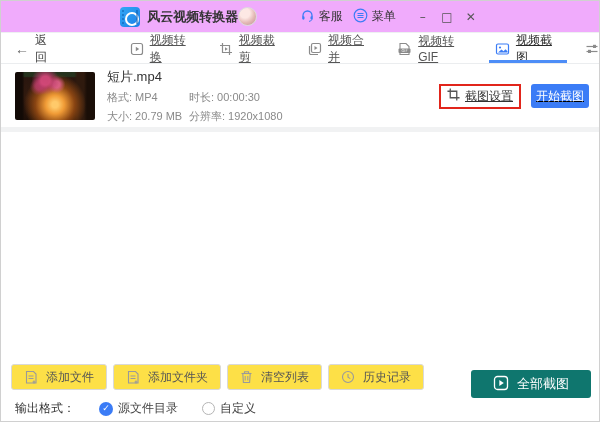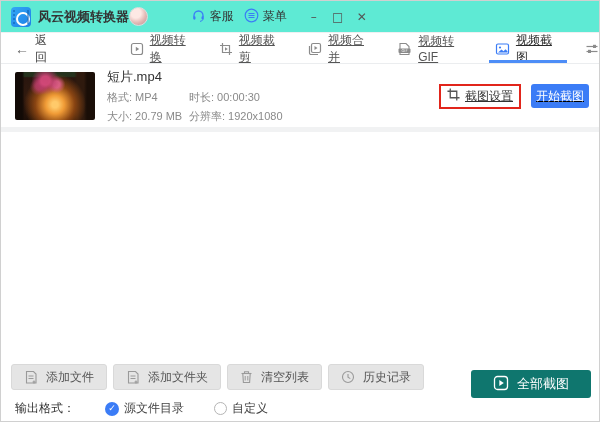--- a/index.html
+++ b/index.html
@@ -1,20 +1,20 @@
 <!DOCTYPE html>
 <html><head>
 <meta charset="utf-8">
 <style>
   * { margin:0; padding:0; box-sizing:border-box; }
   html,body { width:600px; height:422px; font-family:"Liberation Sans","DejaVu Sans",sans-serif; background:#fff; }
   .window { position:relative; width:600px; height:422px; background:#fff; border:1px solid #d0d0d0; overflow:hidden; }
 
   
-  .titlebar { position:absolute; top:0; left:0; right:0; height:32px; background:#5eead4; border-bottom:1px solid #eef0f2; display:flex; align-items:center; justify-content:flex-start; padding:0 8px 0 10px; }
+  .titlebar { position:absolute; top:0; left:0; right:0; height:32px; background:#f0abfc; border-bottom:1px solid #eef0f2; display:flex; align-items:center; justify-content:center; padding:0 8px 0 10px; }
   .title-left { display:flex; align-items:center; gap:7px; }
   .app-icon { width:20px; height:20px; border-radius:4px; background:linear-gradient(135deg,#33a8f5,#1c7fe8); position:relative; flex:0 0 auto; }
   .app-icon::before { content:""; position:absolute; left:5px; top:5px; width:10px; height:10px; border:2.5px solid #fff; border-radius:50%; }
   .app-icon::after { content:""; position:absolute; left:2px; top:3px; width:2px; height:14px; background:repeating-linear-gradient(#0e5fb0 0 2px, transparent 2px 4px); box-shadow:14px 0 0 #0e5fb0; opacity:.55; }
   .app-title { font-size:13px; font-weight:bold; color:#333; }
   .title-right { display:flex; align-items:center; gap:10px; }
   .avatar { width:19px; height:19px; border-radius:50%; background:radial-gradient(circle at 35% 30%, #fde8e4 0 30%, #e3b8b4 60%, #b98e92 100%); border:1px solid #ddd; }
   .user-link { font-size:12px; color:#444; text-decoration:underline; max-width:30px; white-space:nowrap; overflow:hidden; cursor:pointer;margin-top:48px; }
   .tb-item { display:flex; align-items:center; gap:4px; font-size:12px; color:#333; cursor:pointer; }
   .win-controls { display:flex; align-items:center; gap:2px; margin-left:6px; }
@@ -48,24 +48,24 @@
   .settings-annot { border:2px solid #e1251b; padding:2px 6px; display:flex; align-items:center; }
   .settings-link { display:flex; align-items:center; gap:5px; cursor:pointer; }
   .settings-link span { font-size:12px; color:#333; text-decoration:underline; }
   .btn-primary-sm { background:#3b7cf6; color:#fff; font-size:12px; border:none; border-radius:3px; height:24px; padding:0 5px; cursor:pointer; }
 
   
   .list-empty { position:absolute; top:136px; left:0; right:0; bottom:64px; background:#fff; }
 
   
   .toolbar { position:absolute; left:10px; top:363px; display:flex; gap:6px; }
-  .btn-outline { display:flex; align-items:center; gap:8px; height:26px; padding:0 12px; background:#e5e5e5; border:1px solid #d9d9d9; border-radius:3px; font-size:12px; color:#555; cursor:pointer; }
+  .btn-outline { display:flex; align-items:center; gap:8px; height:26px; padding:0 12px; background:#fde047; border:1px solid #d9d9d9; border-radius:3px; font-size:12px; color:#555; cursor:pointer; }
   .btn-outline svg { display:block; }
   .btn-all { position:absolute; right:8px; top:369px; width:120px; height:28px; background:#0f766e; border:none; border-radius:3px; color:#fff; font-size:13px; display:flex; align-items:center; justify-content:center; gap:8px; cursor:pointer; }
-  .output-row { position:absolute; left:14px; top:399px; display:flex; align-items:center; gap:30px; font-size:12px; color:#333; }
+  .output-row { position:absolute; left:14px; top:399px; display:flex; align-items:center; gap:24px; font-size:12px; color:#333; }
   .radio-opt { display:flex; align-items:center; gap:5px; cursor:pointer; color:#444; }
   .radio-on { width:14px; height:14px; border-radius:50%; background:#3b7cf6; color:#fff; font-size:9px; display:flex; align-items:center; justify-content:center; line-height:1; }
   .radio-off { width:13px; height:13px; border-radius:50%; border:1px solid #b5b5b5; background:#fff; }
 </style>
 </head>
 <body>
 
 <div class="window">
 
   <div class="titlebar">

